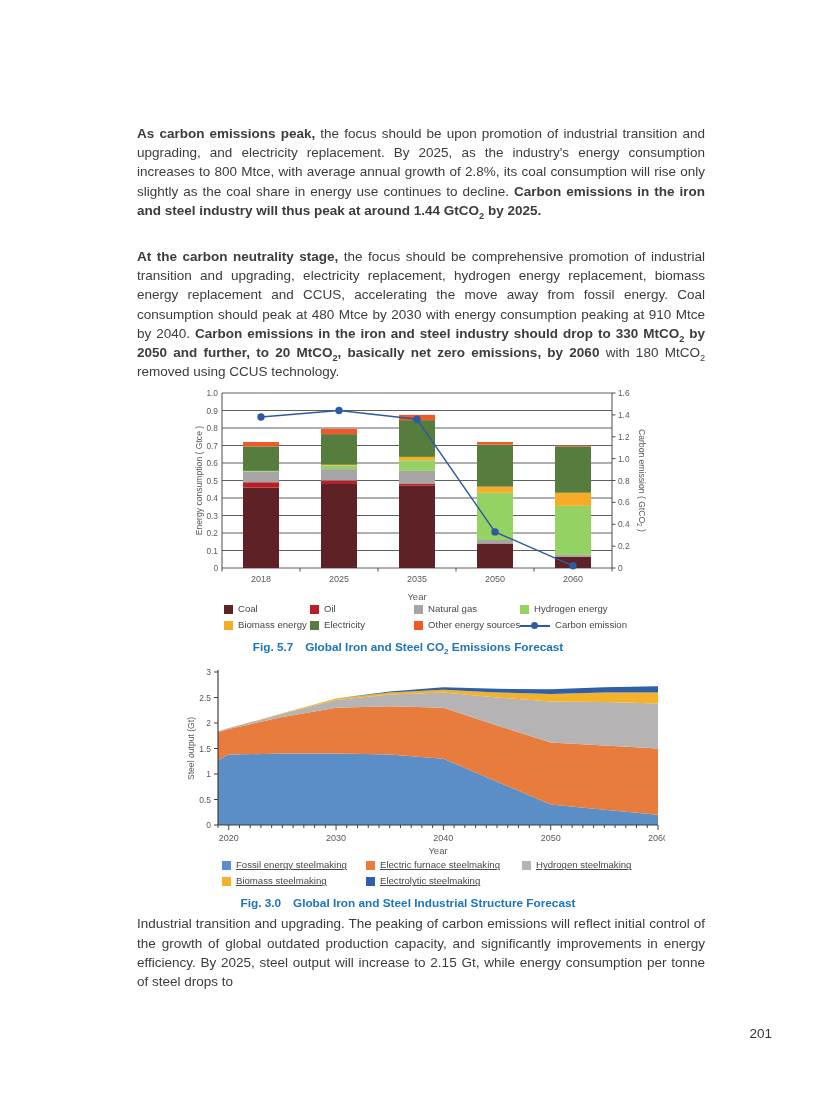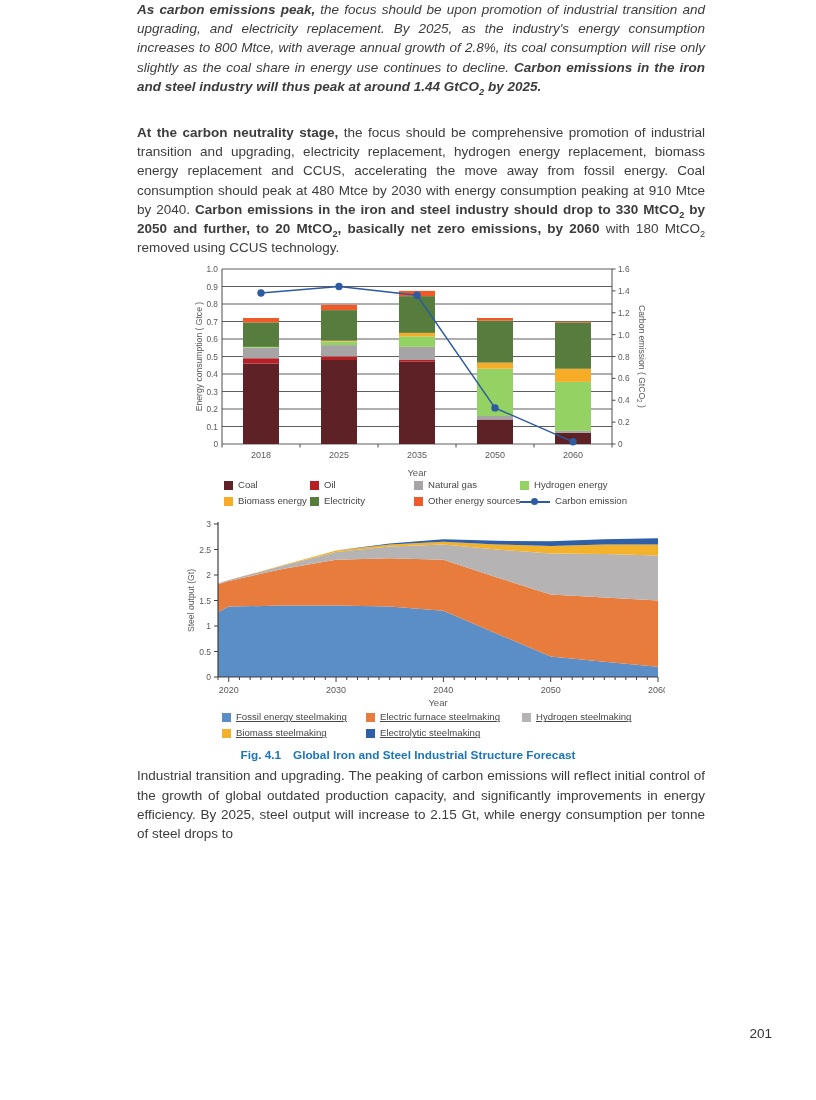--- a/index.html
+++ b/index.html
@@ -7,21 +7,21 @@
     width:816px;height:1100px;background:#ffffff;position:relative;overflow:hidden;
     font-family:"Liberation Sans","DejaVu Sans",sans-serif;color:#3c3c3c;
   }
   .content{position:absolute;left:0;top:0;width:816px;}
   .para{
     margin:0 0 0 137px;width:568px;font-size:13.5px;line-height:19.2px;
     text-align:justify;color:#3c3c3c;
   }
   .para .b{font-weight:700;}
   sub{font-size:0.68em;line-height:0;}
-  #p1{font-style:italic;}
+  #p1{padding-top:124px;}
   #p2{margin-top:27px;}
   #p3{margin-top:4px;}
   .chart-wrap{position:relative;}
   #chart1{display:block;margin:8px 0 0 192px;}
   #chart2{display:block;margin:13px 0 0 185px;}
   svg text{font-family:"Liberation Sans","DejaVu Sans",sans-serif;fill:#595959;}
   .legend{
     display:grid;row-gap:5px;font-size:9.6px;color:#474747;align-items:center;
   }
   #legend1{margin:0 0 0 224px;grid-template-columns:86px 104px 106px auto;}
@@ -173,20 +173,21 @@
           <span>Other energy sources</span>
         </div>
         <div class="legend-item">
           <span class="line-marker">
             <span class="lm-line" style="background: rgb(45, 90, 160);"></span>
             <span class="lm-dot" style="background: rgb(45, 90, 160);"></span>
           </span>
           <span>Carbon emission</span>
         </div>
       </div>
+    <div class="fig-caption" id="caption57"><span>Fig. 5.7 Global Iron and Steel CO</span><sub>2</sub><span> Emissions Forecast</span></div>
   </div>
 
   <div class="chart-wrap">
     <svg id="chart2" width="480" height="190" viewBox="0 0 480 190">
         <polygon points="33,93.23 43.73170731707317,87.62 97.39024390243902,86.60000000000001 151.0487804878049,86.60000000000001 204.70731707317074,87.62 258.3658536585366,91.7 312.0243902439024,114.65 365.6829268292683,137.6 419.3414634146341,142.7 473,147.8 473,158 419.3414634146341,158 365.6829268292683,158 312.0243902439024,158 258.3658536585366,158 204.70731707317074,158 151.0487804878049,158 97.39024390243902,158 43.73170731707317,158 33,158" fill="#5b8ec6"></polygon>
         <polygon points="33,65.17999999999999 43.73170731707317,62.120000000000005 97.39024390243902,49.879999999999995 151.0487804878049,40.7 204.70731707317074,39.16999999999999 258.3658536585366,40.7 312.0243902439024,58.55 365.6829268292683,75.38 419.3414634146341,78.44 473,81.5 473,147.8 419.3414634146341,142.7 365.6829268292683,137.6 312.0243902439024,114.65 258.3658536585366,91.7 204.70731707317074,87.62 151.0487804878049,86.60000000000001 97.39024390243902,86.60000000000001 43.73170731707317,87.62 33,93.23" fill="#e77c3c"></polygon>
         <polygon points="33,64.16 43.73170731707317,61.10000000000001 97.39024390243902,46.81999999999999 151.0487804878049,33.050000000000026 204.70731707317074,27.439999999999998 258.3658536585366,25.400000000000006 312.0243902439024,30.5 365.6829268292683,34.58 419.3414634146341,35.09 473,36.620000000000005 473,81.5 419.3414634146341,78.44 365.6829268292683,75.38 312.0243902439024,58.55 258.3658536585366,40.7 204.70731707317074,39.16999999999999 151.0487804878049,40.7 97.39024390243902,49.879999999999995 43.73170731707317,62.120000000000005 33,65.17999999999999" fill="#b5b3b4"></polygon>
         <polygon points="33,64.16 43.73170731707317,61.10000000000001 97.39024390243902,46.31 151.0487804878049,31.520000000000024 204.70731707317074,25.400000000000006 258.3658536585366,22.850000000000023 312.0243902439024,25.400000000000006 365.6829268292683,26.930000000000007 419.3414634146341,25.400000000000006 473,25.400000000000006 473,36.620000000000005 419.3414634146341,35.09 365.6829268292683,34.58 312.0243902439024,30.5 258.3658536585366,25.400000000000006 204.70731707317074,27.439999999999998 151.0487804878049,33.050000000000026 97.39024390243902,46.81999999999999 43.73170731707317,61.10000000000001 33,64.16" fill="#f3b229"></polygon>
         <polygon points="33,64.16 43.73170731707317,61.10000000000001 97.39024390243902,46.31 151.0487804878049,31.520000000000024 204.70731707317074,24.379999999999995 258.3658536585366,20.30000000000004 312.0243902439024,21.829999999999984 365.6829268292683,22.340000000000003 419.3414634146341,20.299999999999983 473,19.28 473,25.400000000000006 419.3414634146341,25.400000000000006 365.6829268292683,26.930000000000007 312.0243902439024,25.400000000000006 258.3658536585366,22.850000000000023 204.70731707317074,25.400000000000006 151.0487804878049,31.520000000000024 97.39024390243902,46.31 43.73170731707317,61.10000000000001 33,64.16" fill="#2f5fa7"></polygon>
         <line x1="33" y1="3" x2="33" y2="158" stroke="#3f3f3f" stroke-width="1.2"></line>
@@ -270,19 +271,19 @@
         </div>
         <div class="legend-item">
           <span class="swatch" style="background: rgb(243, 178, 41);"></span>
           <span>Biomass steelmaking</span>
         </div>
         <div class="legend-item">
           <span class="swatch" style="background: rgb(47, 95, 167);"></span>
           <span>Electrolytic steelmaking</span>
         </div>
       </div>
-    <div class="fig-caption" id="caption58"><span>Fig. 4.1 Global Iron and Steel Industrial Structure Forecast</span></div>
+    <div class="fig-caption" id="caption58"><span>Fig. 3.0 Global Iron and Steel Industrial Structure Forecast</span></div>
   </div>
 
   <p class="para" id="p3"><span>Industrial transition and upgrading. The peaking of carbon emissions will reflect initial control of the growth of global outdated production capacity, and significantly improvements in energy efficiency. By 2025, steel output will increase to 2.15 Gt, while energy consumption per tonne of steel drops to</span></p>
 
   <div class="page-number">201</div>
 </div>
 
 </body></html>

